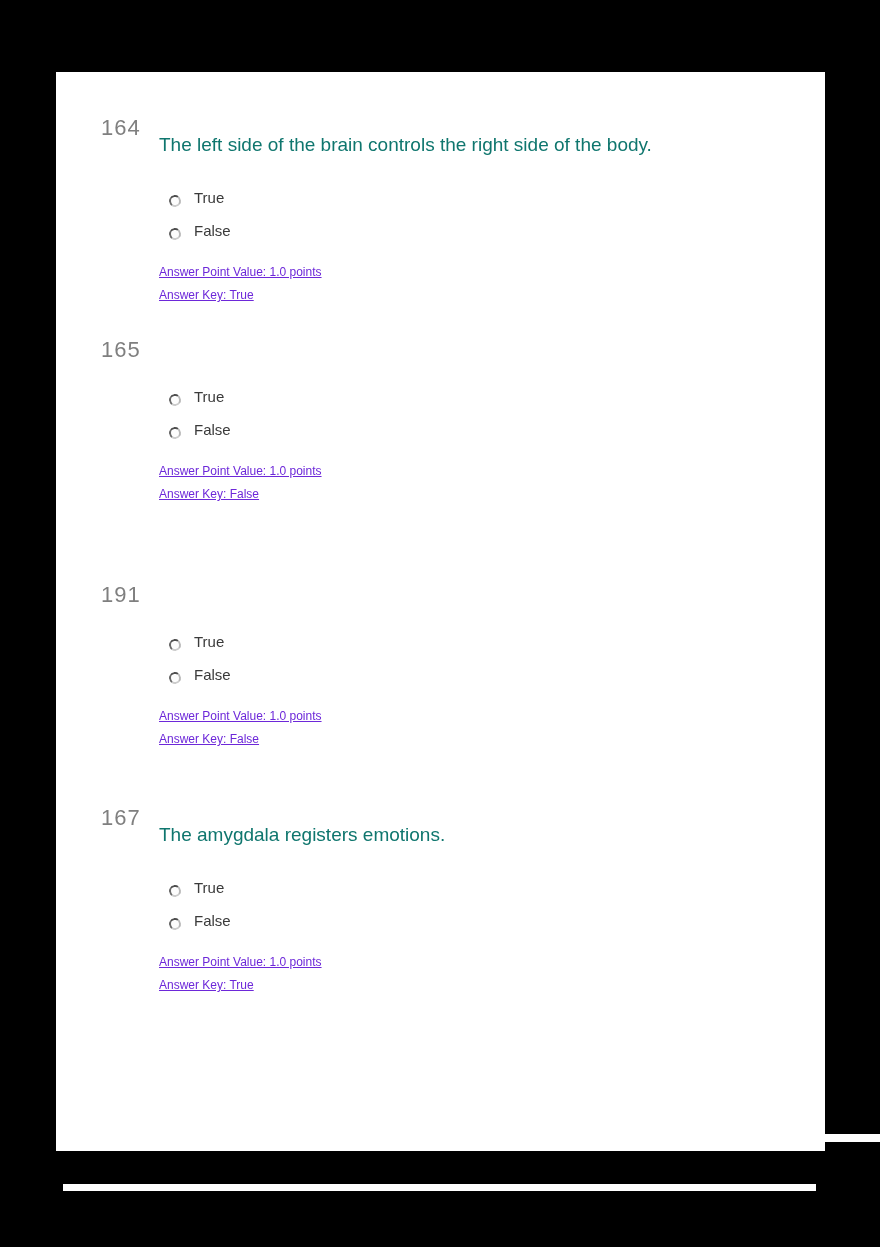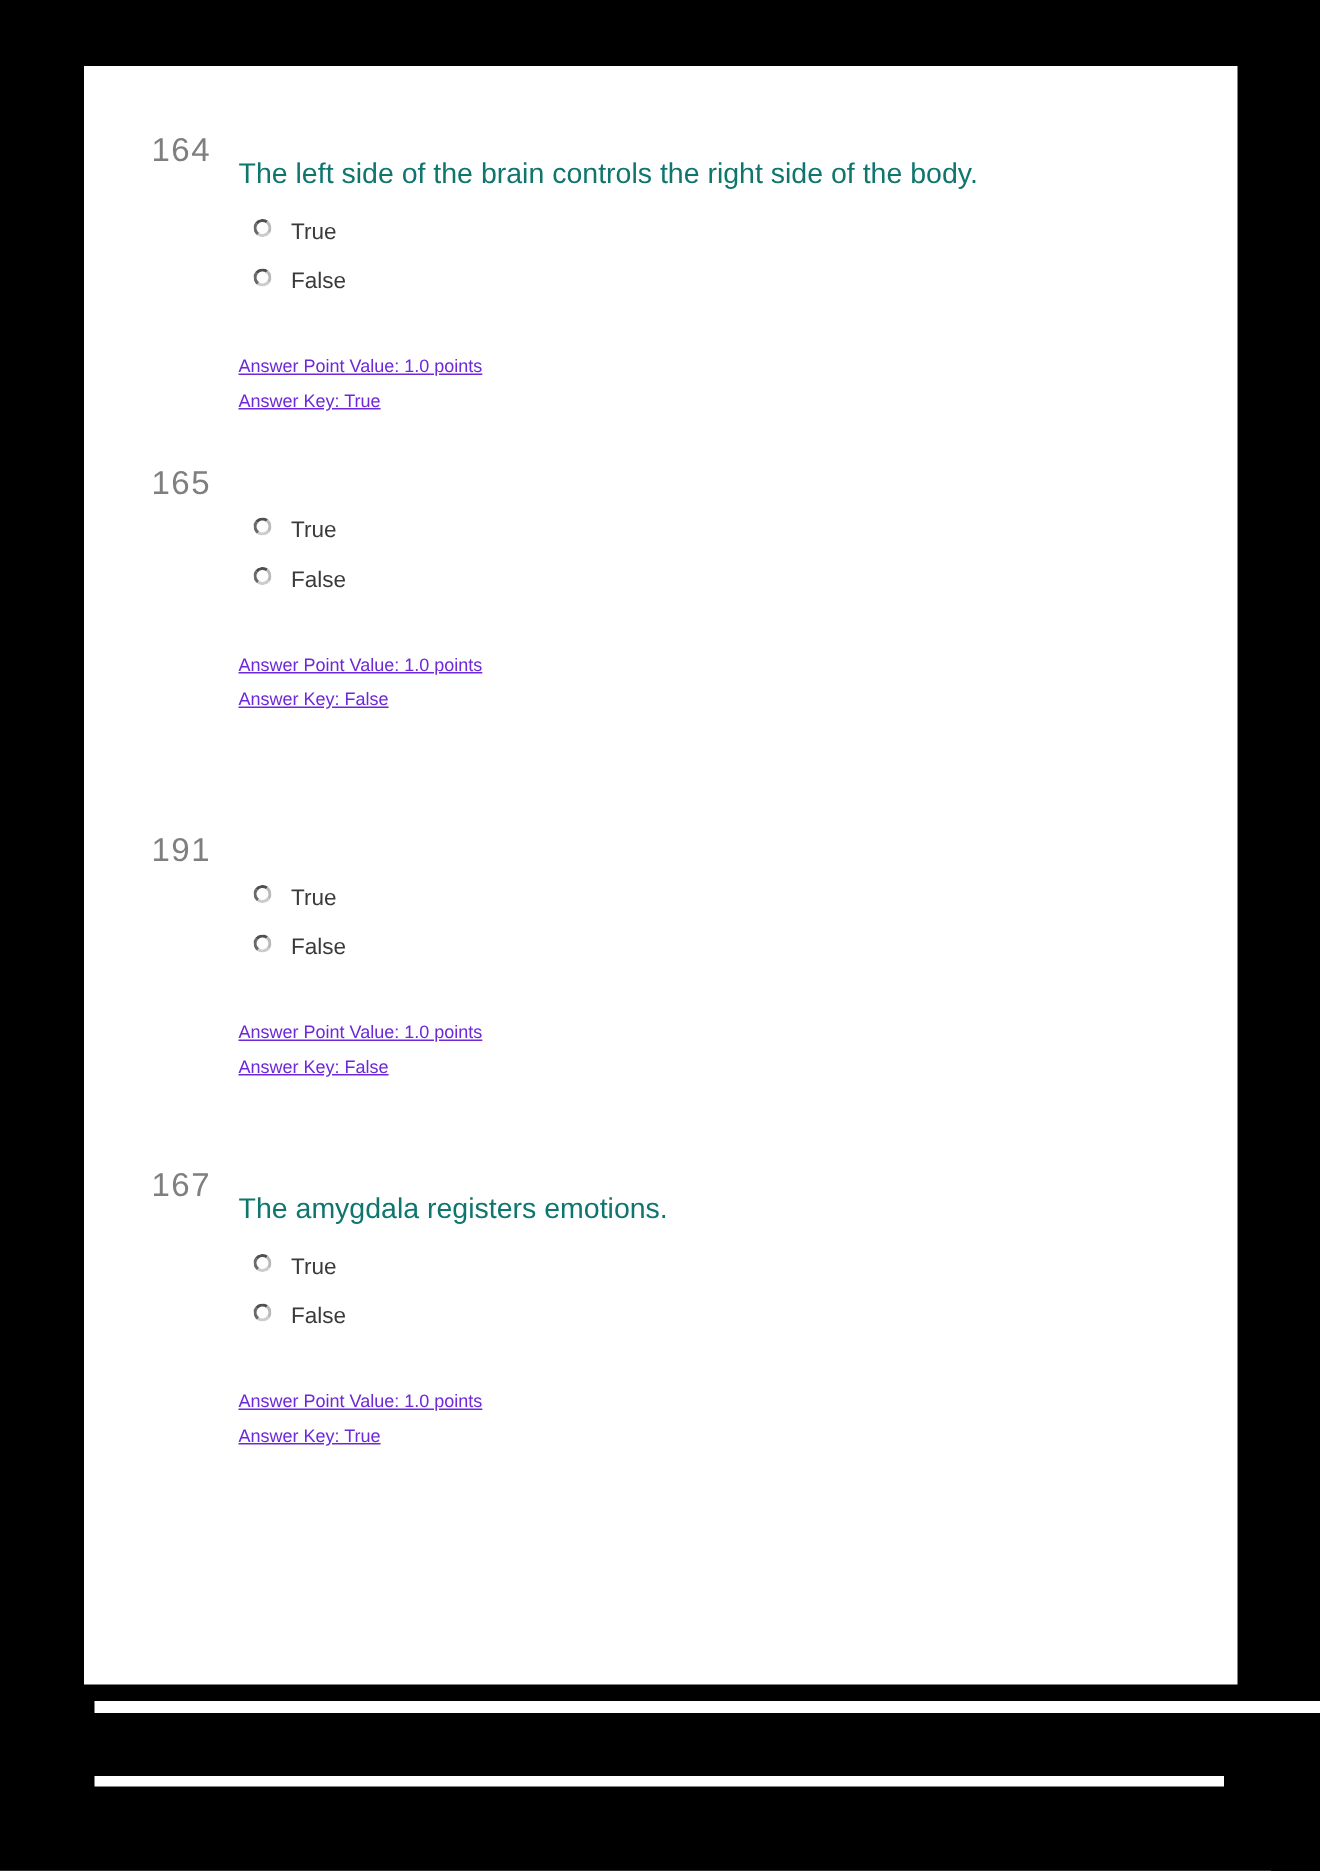--- a/index.html
+++ b/index.html
@@ -11,21 +11,21 @@
   .stage {
     position: relative;
     width: 880px;
     height: 1247px;
     background: #000000;
     overflow: hidden;
   }
   .page-card {
     position: absolute;
     left: 56px;
-    top: 44px;
+    top: 72px;
     width: 769px;
     height: 1079px;
     background: #ffffff;
   }
   .page-bottom-strip {
     position: absolute;
     left: 63px;
     top: 1134px;
     width: 817px;
     height: 8px;
@@ -63,21 +63,21 @@
     font-size: 19px;
     line-height: 23px;
     color: #0f766e;
   }
   .options {
     margin-top: 18px;
     padding-left: 10px;
   }
   .option {
     display: flex;
-    align-items: flex-start;
+    align-items: flex-end;
     height: 33px;
     cursor: pointer;
   }
   .radio {
     flex: 0 0 auto;
     width: 12px;
     height: 12px;
     box-sizing: border-box;
     border-radius: 50%;
     border: 2px solid;

